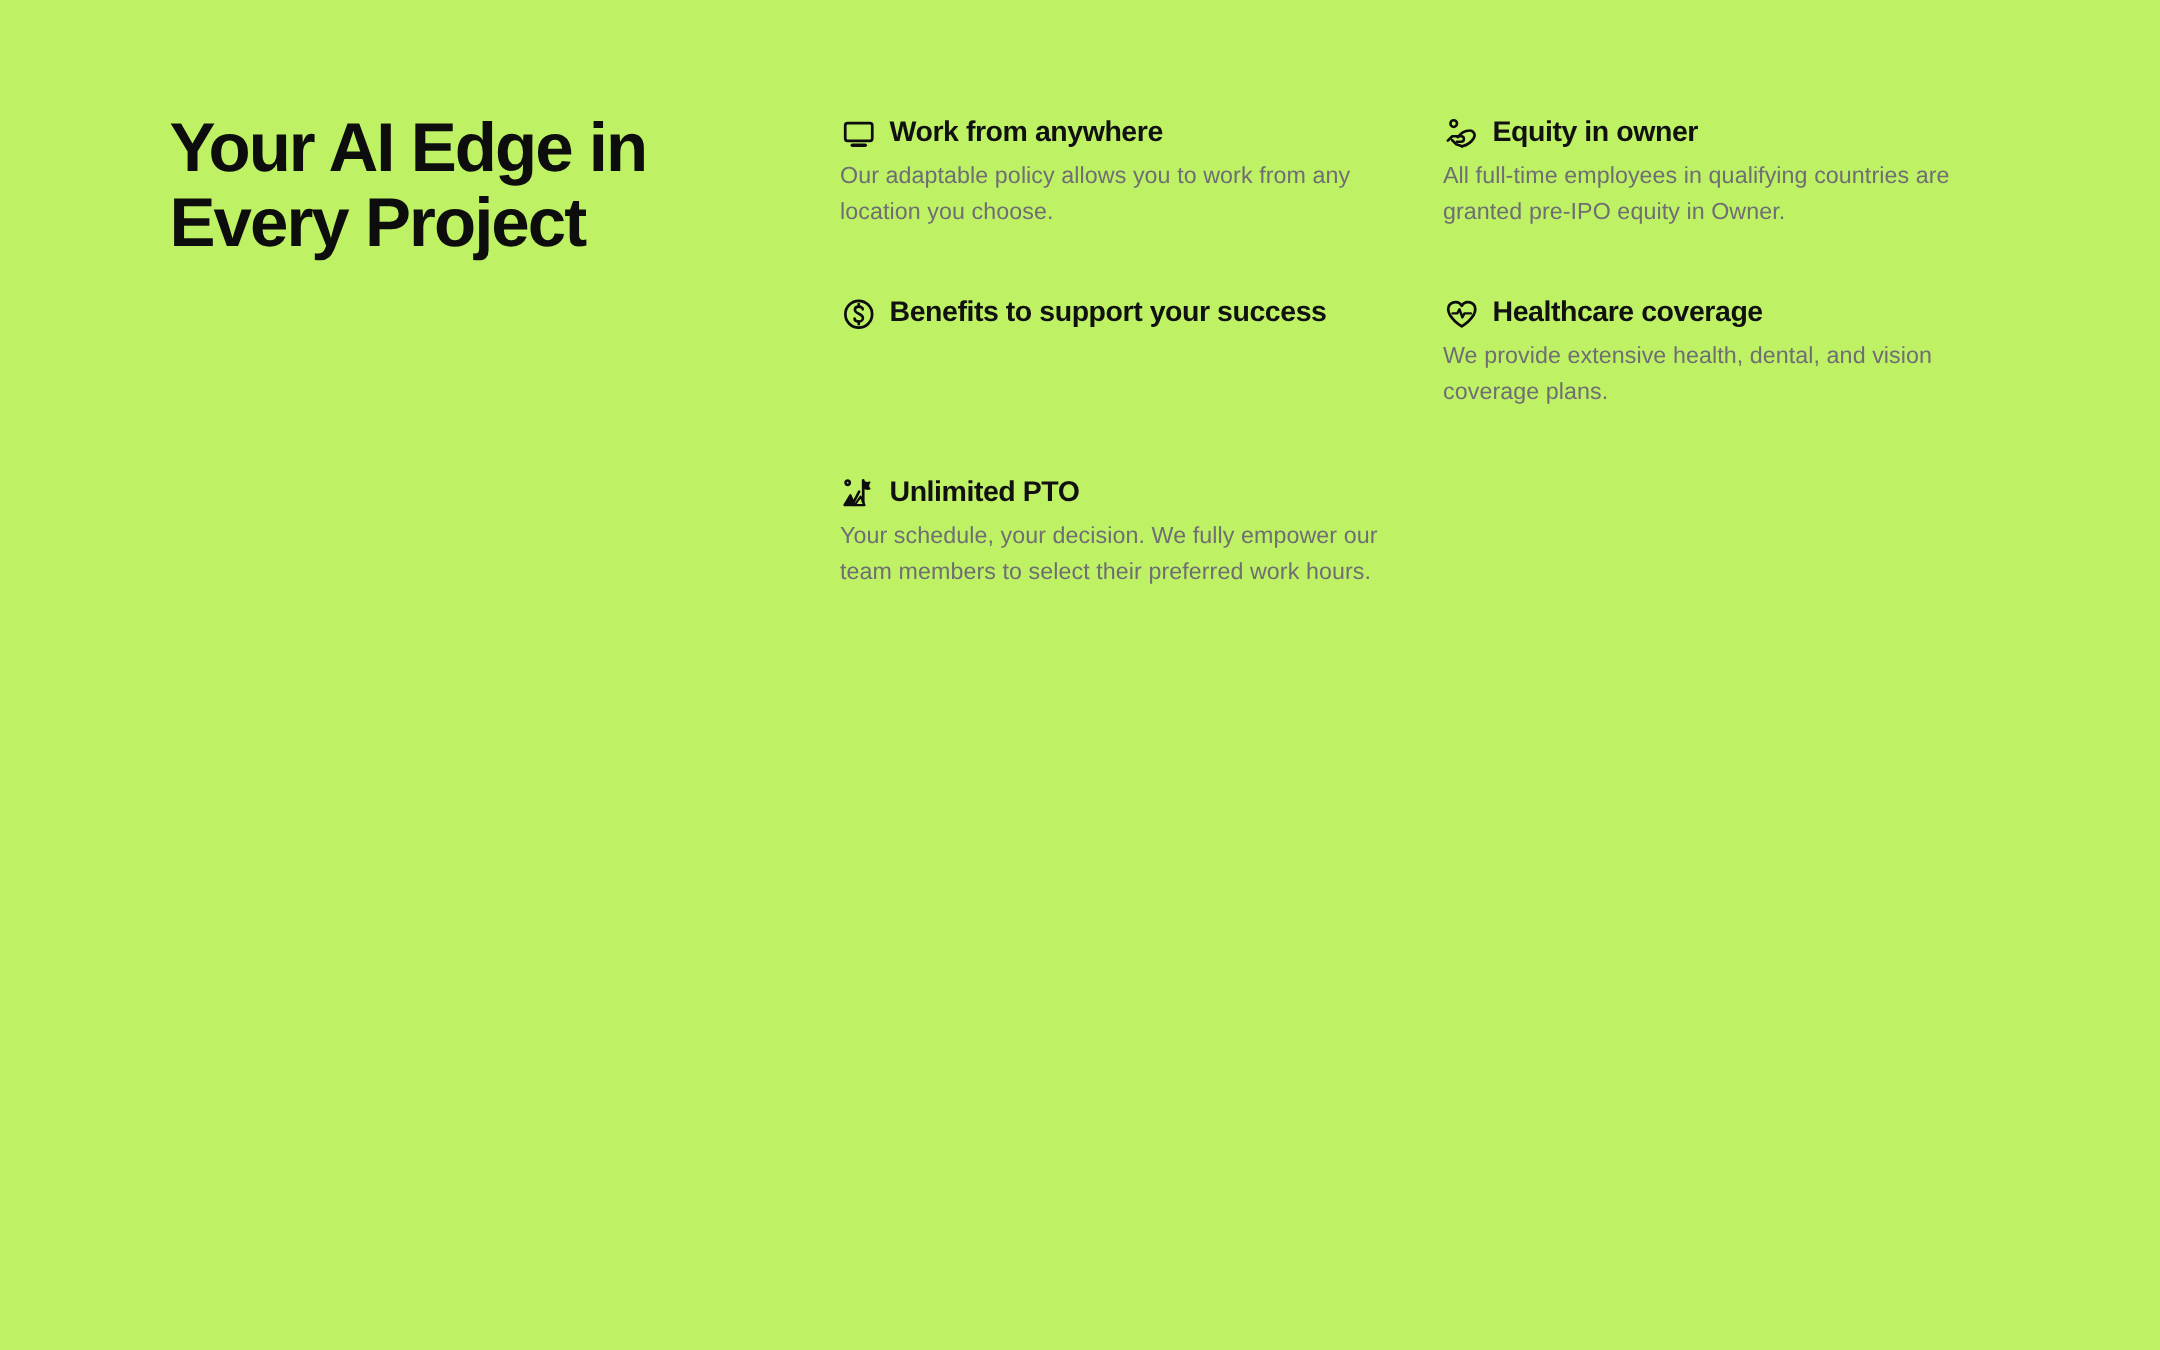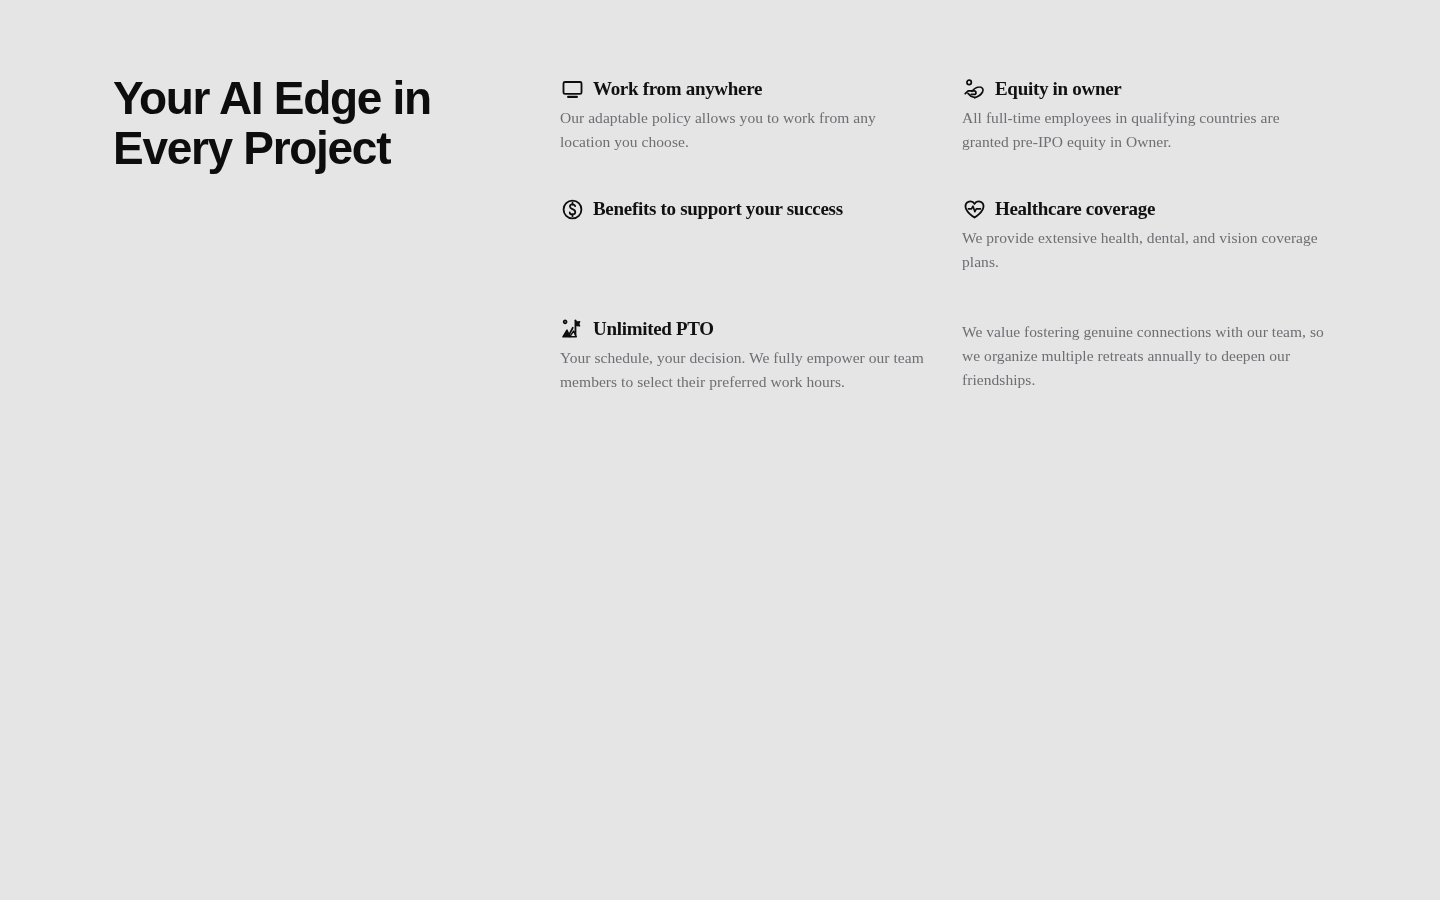--- a/index.html
+++ b/index.html
@@ -12,21 +12,21 @@
   }
   body {
     font-family: "Liberation Sans", sans-serif;
     -webkit-font-smoothing: antialiased;
   }
 
   .page {
     position: relative;
     width: 1440px;
     height: 900px;
-    background: #e5e5e5;
+    background: #bef264;
   }
 
   
   .heading-col {
     position: absolute;
     left: 113px;
     top: 74px;
     width: 400px;
   }
   .section-title {
@@ -47,21 +47,20 @@
     width: 800px;
     display: grid;
     grid-template-columns: 402px 398px;
     grid-auto-rows: min-content;
     column-gap: 0px;
     row-gap: 42px;
   }
 
   .feature {
     width: 372px;
-    font-family: Liberation Serif, serif;
   }
 
   .feature-head {
     display: flex;
     align-items: center;
     gap: 9px;
     height: 26px;
   }
 
   .feature-icon {
@@ -175,17 +174,16 @@
             <path d="M2.0 19.6 L9.3 19.6 L6.2 12.6 Z" fill="currentColor" stroke-width="1.5"></path>
             <path d="M9.3 19.6 L16.0 19.6 L13.3 13.6 L10.6 17.4 Z" stroke-width="1.5"></path>
           </svg>
         </span>
         <span class="feature-title">Unlimited PTO</span>
       </div>
       <p class="feature-desc">Your schedule, your decision. We fully empower our team members to select their preferred work hours.</p>
     </div>
 
     <div class="feature">
-      <p class="feature-desc">We value fostering genuine connections with our team, so we organize multiple retreats annually to deepen our friendships.</p>
     </div>
 
   </div>
 </div>
 
 </body></html>

